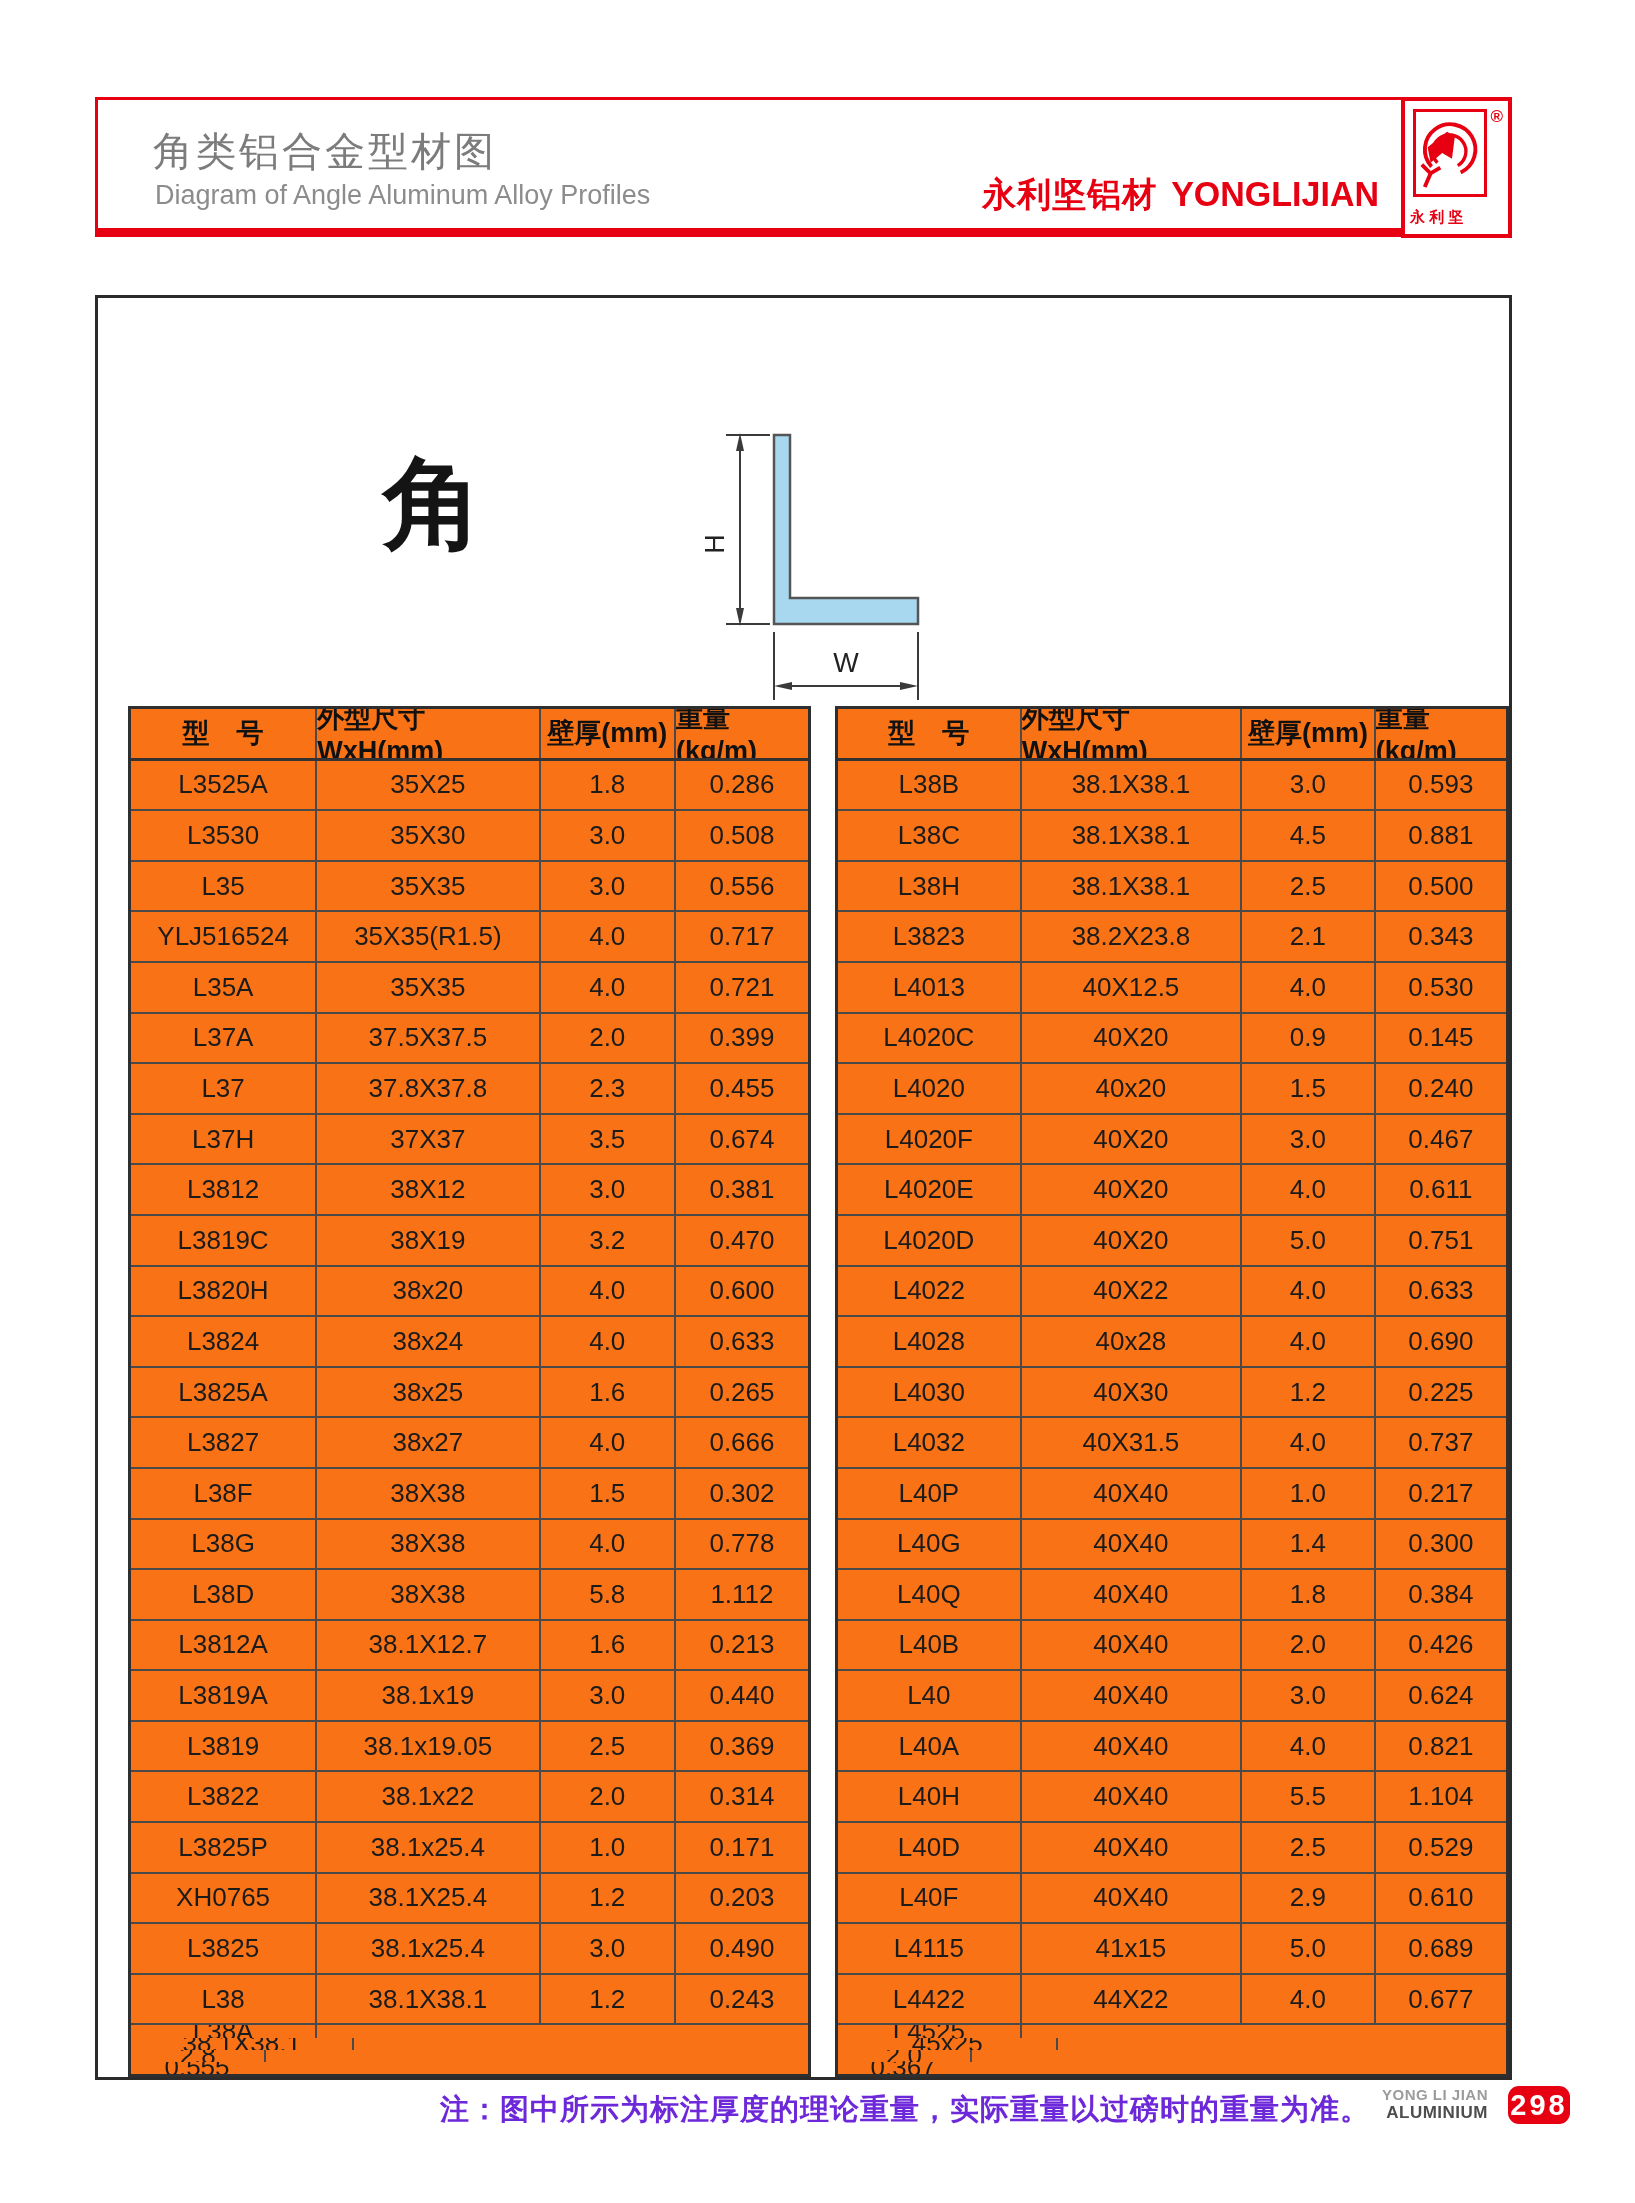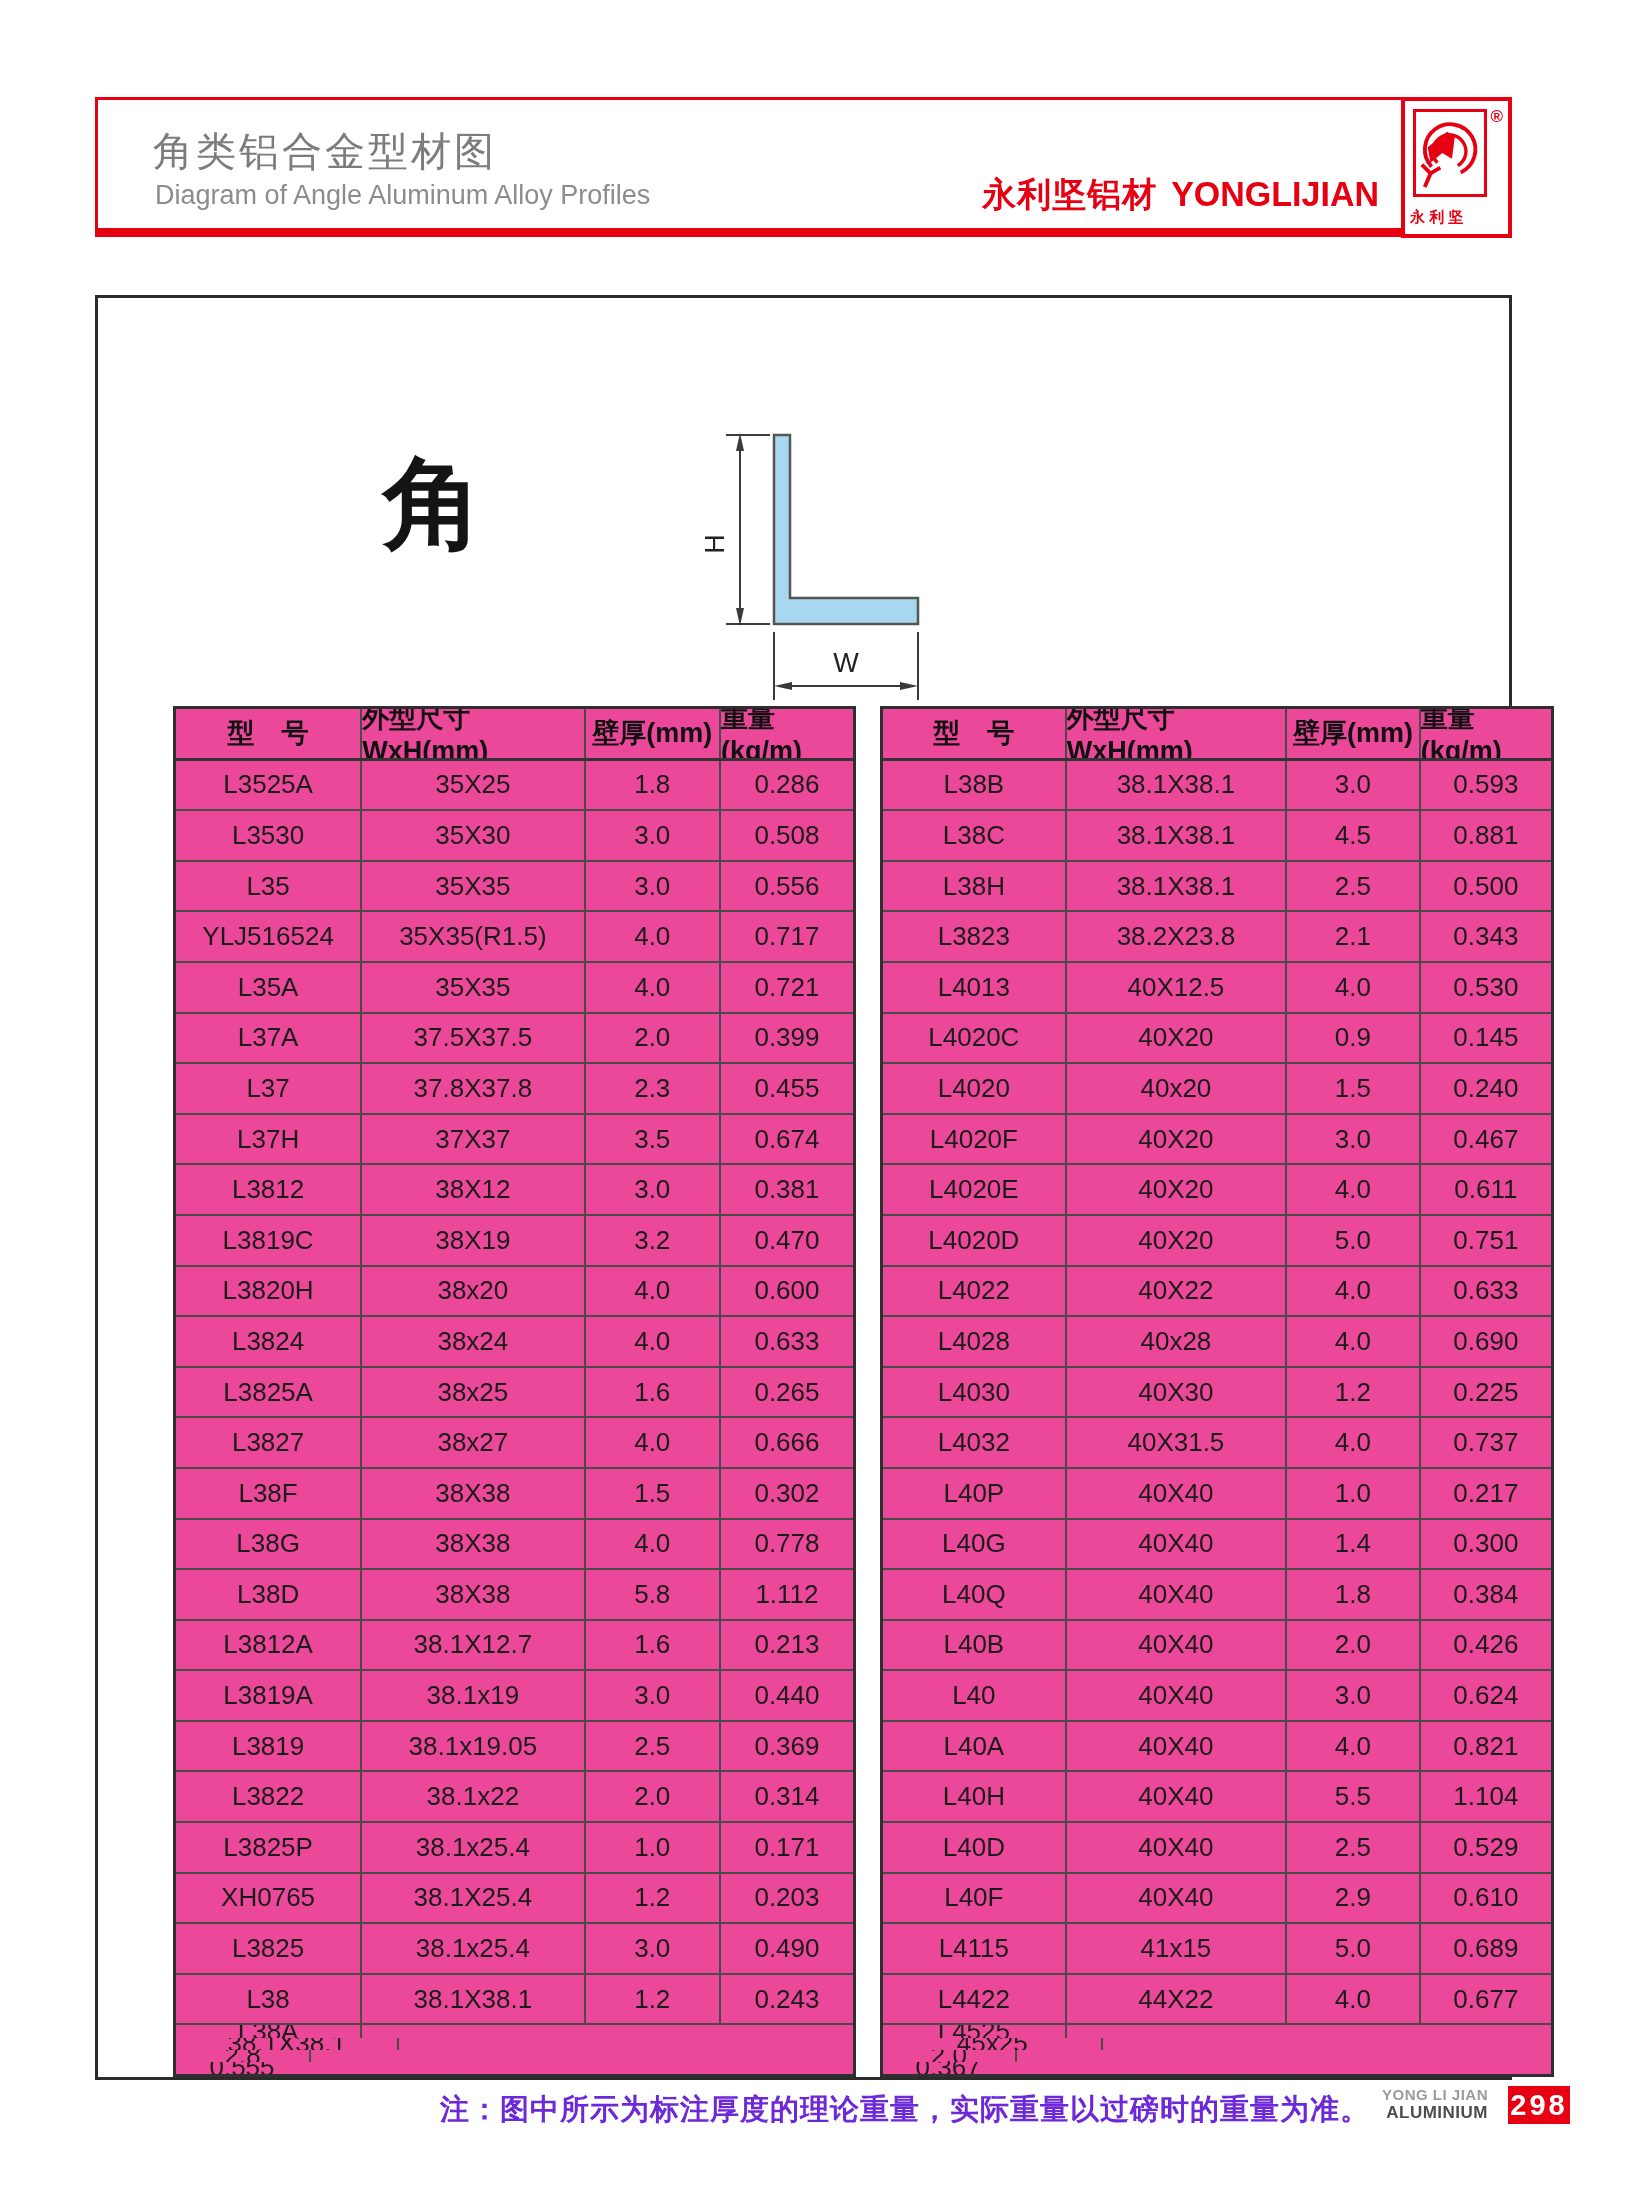--- a/index.html
+++ b/index.html
@@ -29,21 +29,21 @@
 
   
   .box { position:absolute; left:95px; top:295px; width:1417px; height:1785px;
          border:3px solid #2b2b2b; box-sizing:border-box; background:#fff; }
   .cat-label { position:absolute; left:285px; top:155px; font-size:100px; font-weight:900;
                color:#141414; line-height:1; }
   .pdraw { position:absolute; left:592px; top:120px; }
 
   
   .table { position:absolute; display:flex; flex-direction:column;
-           border:3px solid #2f2f2f; box-sizing:border-box; background:#ec4899;margin-left:45px; }
+           border:3px solid #2f2f2f; box-sizing:border-box; background:#f97316; }
   .table.left  { left:30px;  top:408px; width:683px; height:1371px; }
   .table.right { left:737px; top:408px; width:674px; height:1371px; }
   .trow { flex:1 1 0; display:flex; border-bottom:2px solid #4a4a4a; min-height:0; }
   .trow:last-child { border-bottom:none;flex-direction:column; }
   .trow.thead { border-bottom:3px solid #333; }
   .tcell { display:flex; align-items:center; justify-content:center;
            border-right:2px solid #4a4a4a; font-size:26px; color:#1b1b1b;
            box-sizing:border-box; overflow:hidden; }
   .tcell:last-child { border-right:none; }
   .c0 { width:27.5%; } .c1 { width:33%; } .c2 { width:20%; } .c3 { width:19.5%; }
@@ -51,21 +51,21 @@
 
   
   .note { position:absolute; left:440px; top:2090px; font-size:29px; font-weight:bold;
           color:#6d28d9; letter-spacing:1px; }
   .pagebadge { position:absolute; left:1382px; top:2086px; display:flex; align-items:center; gap:20px; }
   .pb-text { text-align:right; line-height:1.1; }
   .pb-line1 { font-size:15px; color:#9b9b9b; font-weight:bold; letter-spacing:0.5px; }
   .pb-line2 { font-size:17px; color:#4d4d4d; font-weight:bold; letter-spacing:0.5px; }
   .pb-num { width:62px; height:38px; background:var(--accent,#e60012); color:#fff;
             font-size:29px; font-weight:bold; display:flex; align-items:center;
-            justify-content:center; letter-spacing:3px; }
+            justify-content:center; letter-spacing:3px;border-radius:11px; }
 </style>
 </head>
 <body>
 
 <div class="page">
 
   <header class="hdr">
     <div class="hdr-title">角类铝合金型材图</div>
     <div class="hdr-sub">Diagram of Angle Aluminum Alloy Profiles</div>
     <div class="brand">

